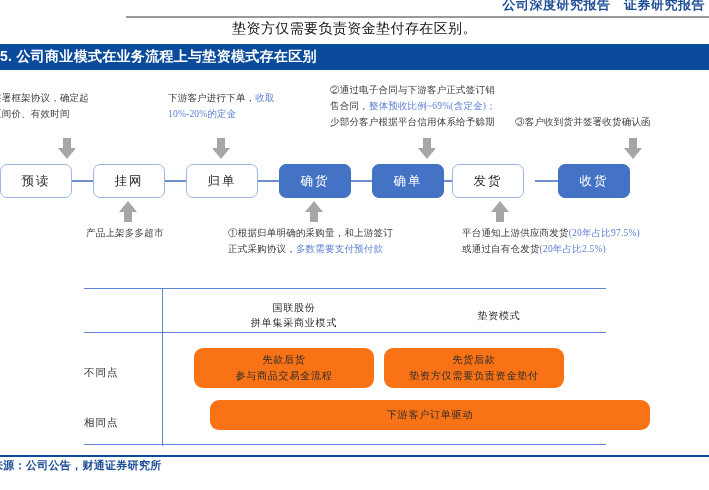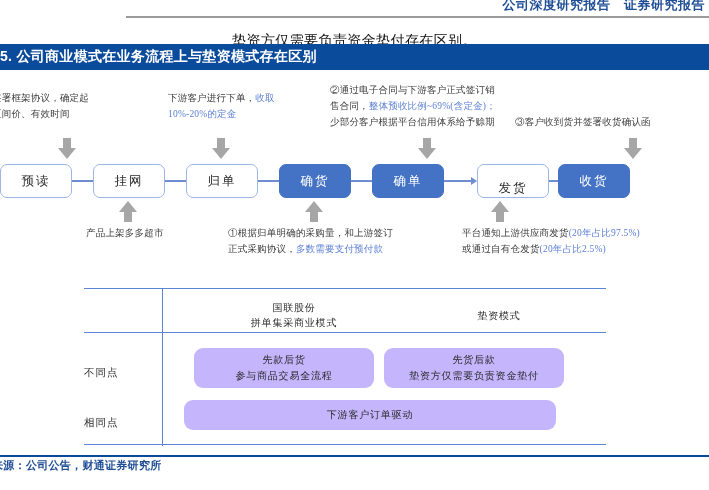--- a/index.html
+++ b/index.html
@@ -20,21 +20,20 @@
   }
   #header-rule{
     position:absolute;left:126px;top:16px;width:583px;height:2px;
     background:#9a9a9a;
   }
   
   #lead-sentence{
     position:absolute;left:0;top:20px;width:709px;
     text-align:center;font-size:14px;color:#111;
     letter-spacing:.4px;
-    margin-top:12px;
   }
   
   #exhibit-title{
     position:absolute;left:-14px;top:44px;width:723px;height:26px;
     background:#0B4B9B;
   }
   #exhibit-title .t{
     position:absolute;left:14px;top:4px;
     font-size:14px;font-weight:bold;color:#ffffff;letter-spacing:.3px;
     white-space:nowrap;
@@ -85,21 +84,21 @@
     position:absolute;left:0;width:78px;text-align:left;
     font-family:"Liberation Serif","DejaVu Serif",serif;
     font-size:10.5px;color:#2b2b2b;letter-spacing:1px;
   }
   #cmp-table .colhead{
     position:absolute;text-align:center;
     font-family:"Liberation Serif","DejaVu Serif",serif;
     font-size:10px;color:#2b2b2b;line-height:15px;letter-spacing:.8px;
   }
   #cmp-table .pill{
-    position:absolute;background:#c4b5fd;border-radius:9px;
+    position:absolute;background:#f97316;border-radius:9px;
     display:flex;flex-direction:column;align-items:center;justify-content:center;
     font-family:"Liberation Serif","DejaVu Serif",serif;
     font-size:10px;color:#2b2b2b;line-height:16px;letter-spacing:.8px;
   }
   
   #footer-rule{position:absolute;left:0;top:455px;width:709px;height:1.6px;background:#0B4B9B;}
   #source-note{
     position:absolute;left:-8px;top:458px;
     font-size:11px;font-weight:bold;color:#1F4E96;letter-spacing:.3px;
     white-space:nowrap;
@@ -185,21 +184,21 @@
     </div>
   <div class="node white" style="left:186px;top:94px;">
       <span>归单</span>
     </div>
   <div class="node blue" style="left:279px;top:94px;">
       <span>确货</span>
     </div>
   <div class="node blue" style="left:372px;top:94px;text-align:right;">
       <span>确单</span>
     </div>
-  <div class="node white" style="left:477px;top:94px;align-items:flex-end;">
+  <div class="node white" style="left:452px;top:94px;">
       <span>发货</span>
     </div>
   <div class="node blue" style="left:558px;top:94px;">
       <span>收货</span>
     </div>
 
   <div class="arrow-up" style="left:119px;top:130px;">
       <div class="head"></div>
       <div class="shaft"></div>
     </div>
@@ -245,19 +244,19 @@
   <div class="rowlabel" style="top:128px;">相同点</div>
 
   <div class="pill" style="left:110px;top:60px;width:180px;height:40px;">
     <div>先款后货</div>
     <div>参与商品交易全流程</div>
   </div>
   <div class="pill" style="left:300px;top:60px;width:180px;height:40px;">
     <div>先货后款</div>
     <div>垫资方仅需要负责资金垫付</div>
   </div>
-  <div class="pill" style="left:100px;top:112px;width:372px;height:30px;">
+  <div class="pill" style="left:126px;top:112px;width:440px;height:30px;">
     <div>下游客户订单驱动</div>
   </div>
 </div>
 
 <div id="footer-rule"></div>
 <div id="source-note">来源：公司公告，财通证券研究所</div>
 
 </body></html>

